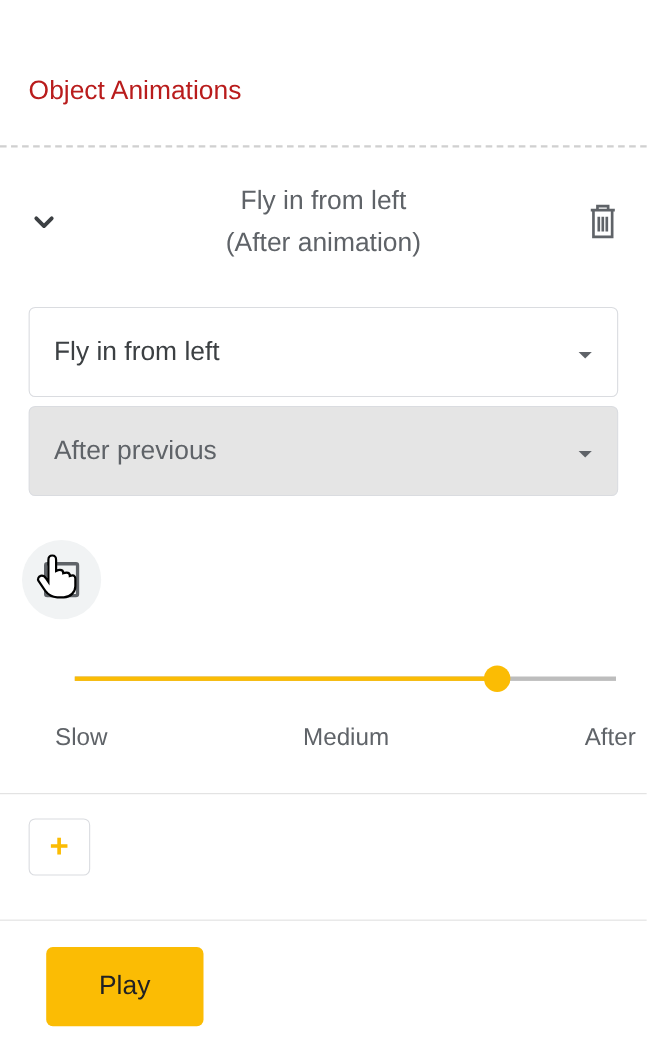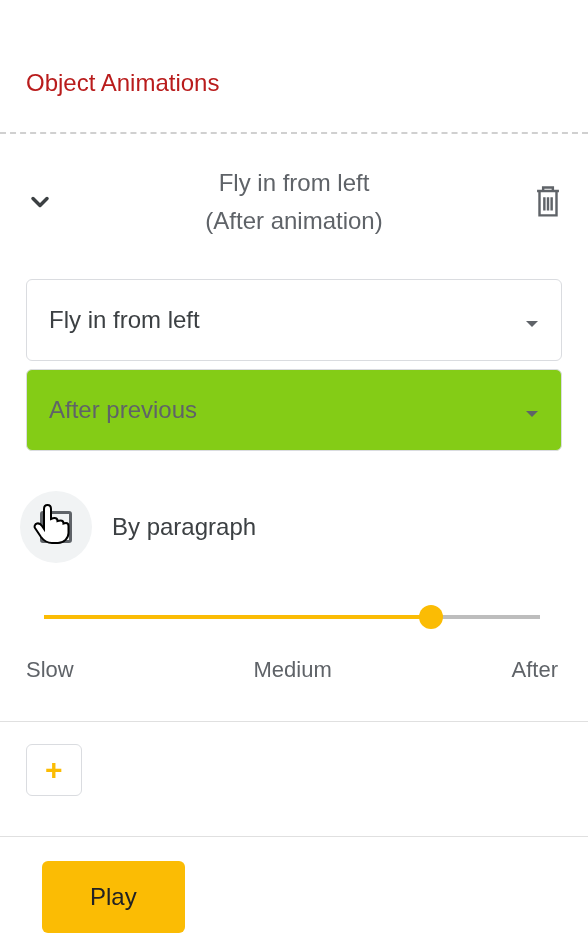--- a/index.html
+++ b/index.html
@@ -61,21 +61,21 @@
       height: 82px;
       display: flex;
       align-items: center;
       padding: 0 22px;
       font-size: 24px;
       color: #3c4043;
       position: relative;
       cursor: pointer;
     }
     .dropdown.disabled {
-      background: #84cc16;
+      background: #e5e5e5;
       color: #5f6368;
     }
     .dropdown-arrow {
       position: absolute;
       right: 22px;
       top: 50%;
       transform: translateY(-50%);
     }
     .checkbox-row {
       display: flex;
@@ -104,21 +104,22 @@
       position: absolute;
       left: 30px;
       top: 42px;
       pointer-events: none;
     }
     .checkbox-label {
       font-size: 24px;
       color: #3c4043;
     }
     .slider-container {
-      padding: 0 30px 20px 26px;
+      padding: 0 10px 20px 26px;
+      margin-left: 24px;
     }
     .slider-track {
       position: relative;
       height: 24px;
       margin: 10px 18px 20px 18px;
     }
     .slider-line {
       position: absolute;
       top: 50%;
       left: 0;
@@ -234,21 +235,20 @@
   </span>
 </div>
 
 <div class="checkbox-row">
   <div class="checkbox-circle">
     <div class="checkbox-box"></div>
   </div>
   <svg class="cursor-hand" width="40" height="44" viewBox="0 0 40 44">
     <path d="M14 8 C14 5 16 4 17.5 4 C19 4 21 5 21 8 L21 18 C21 18 23 17 24.5 17 C26 17 27.5 18 27.5 20 C27.5 20 29 19.5 30.5 19.5 C32 19.5 33.5 20.5 33.5 22.5 C33.5 22.5 35 22 36 22 C37.5 22 38.5 23.5 38.5 25 L38.5 32 C38.5 37 34 42 28 42 L22 42 C17 42 14 40 11 36 L5 27 C4 25.5 5 23 7 22.5 C9 22 11 23.5 12 25 L14 28 Z" fill="#ffffff" stroke="#000000" stroke-width="2"></path>
   </svg>
-  <span class="checkbox-label">By paragraph</span>
 </div>
 
 <div class="slider-container">
   <div class="slider-track">
     <div class="slider-line"></div>
     <div class="slider-fill"></div>
     <div class="slider-thumb"></div>
   </div>
   <div class="slider-labels">
     <span>Slow</span>

